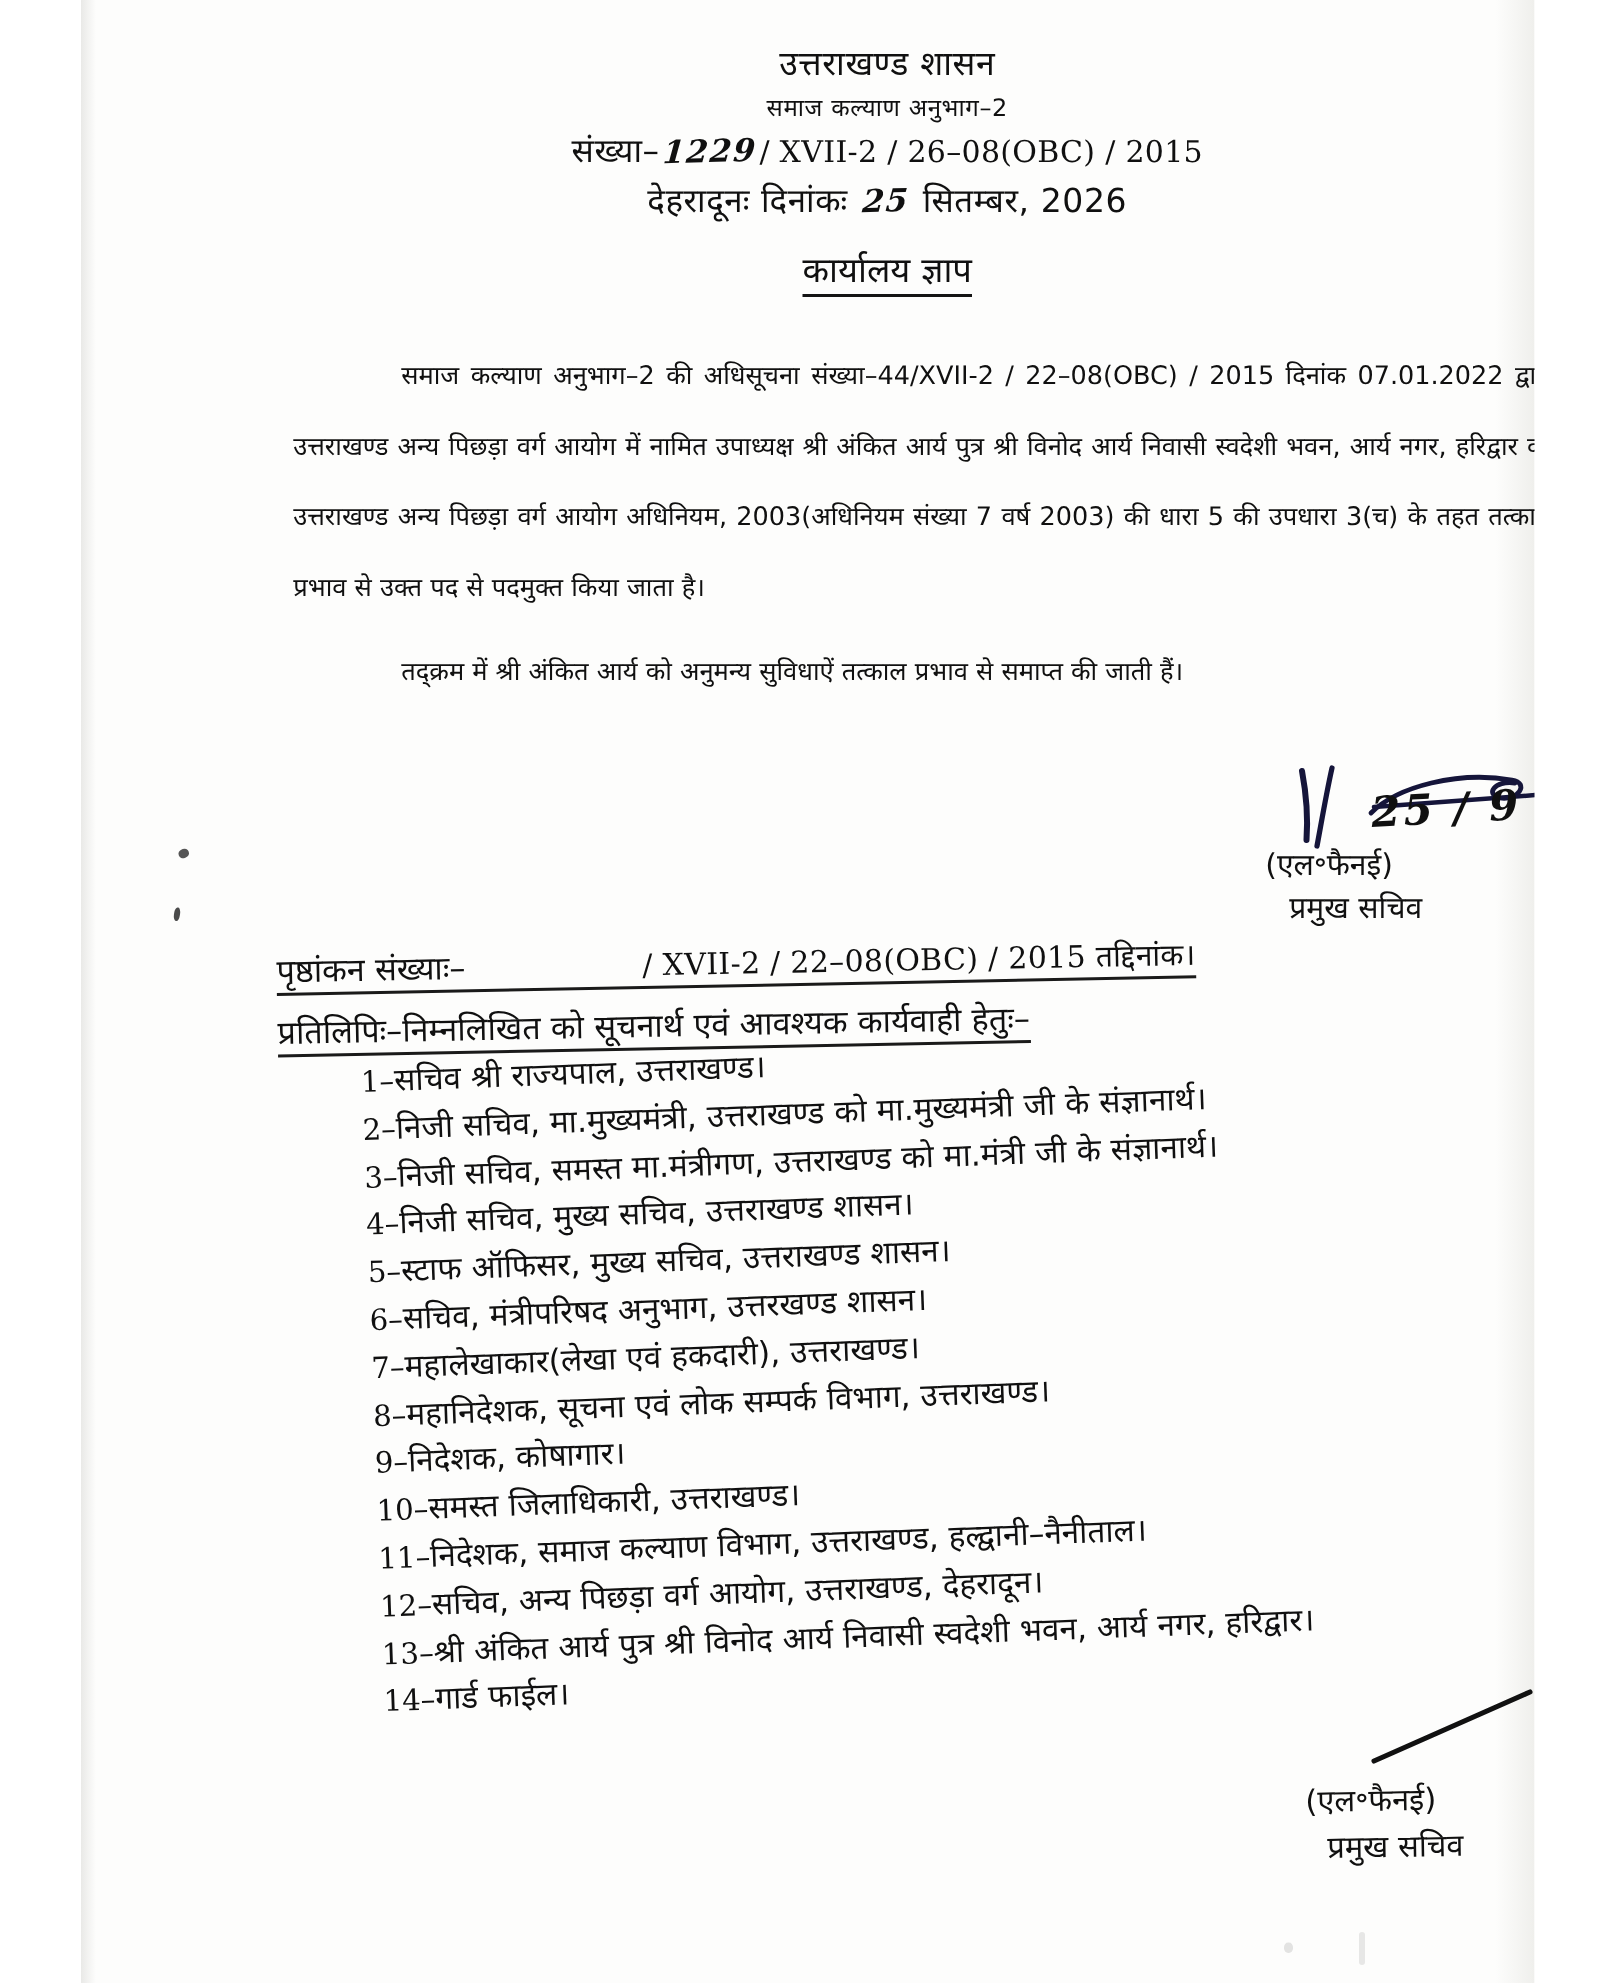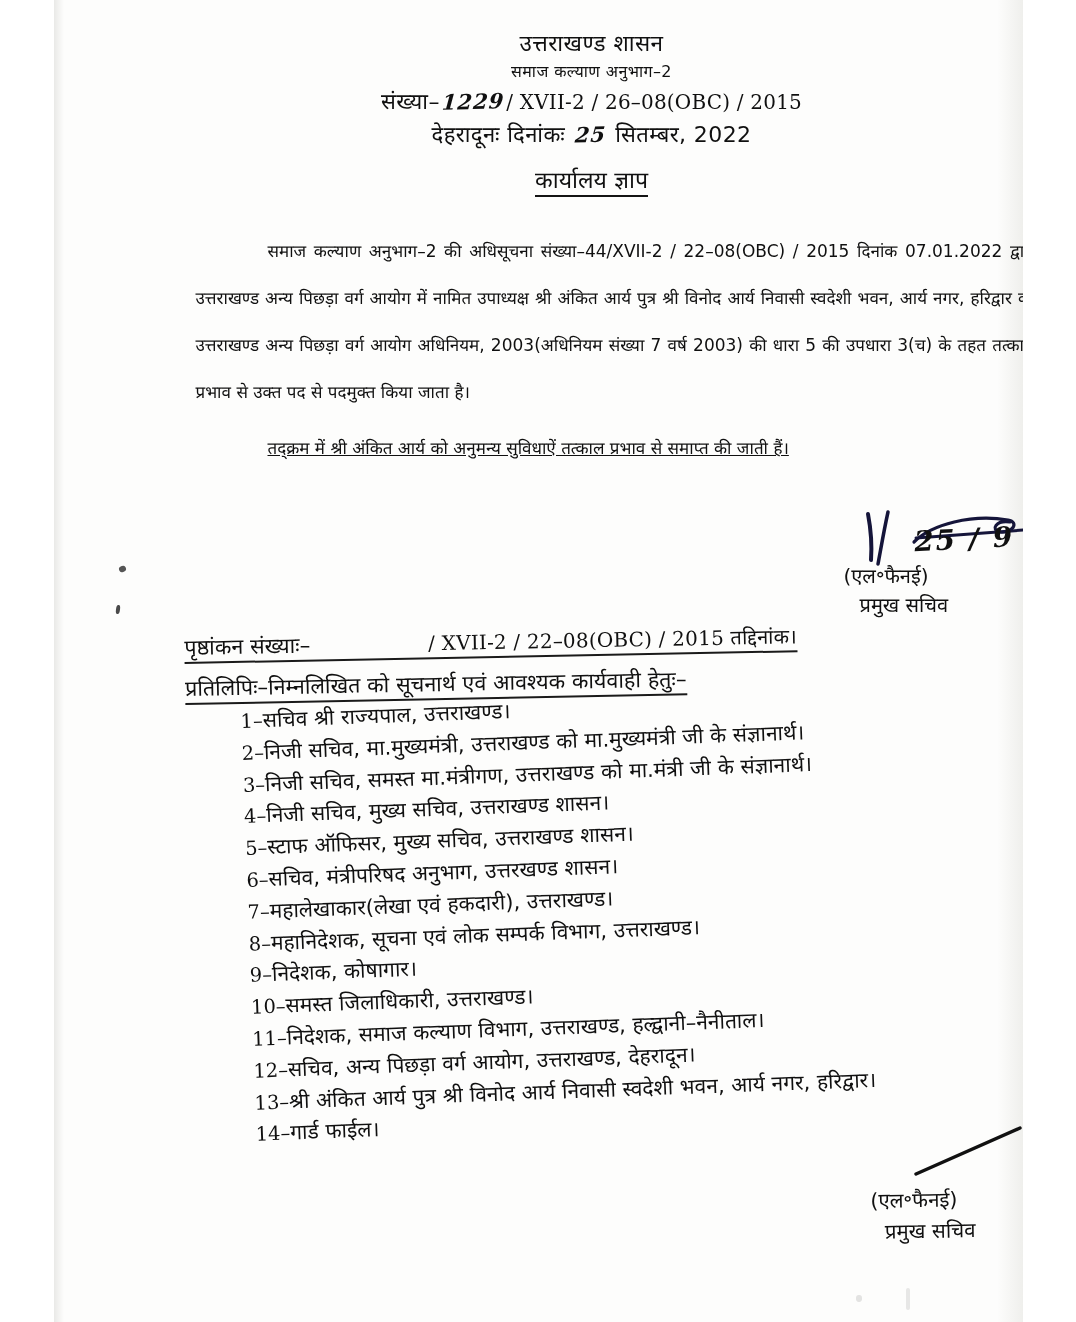--- a/index.html
+++ b/index.html
@@ -100,21 +100,21 @@
   .body-block {
     position: absolute;
     left: 142px; top: 228px;
     width: 840px;
     font-size: 17px;
     line-height: 47px;
     text-align: justify;
   }
   .body-block p { margin: 0; }
   .body-block .para-1 { text-indent: 72px; }
-  .body-block .para-2 { text-indent: 72px; margin-top: 9px; text-align: left; text-decoration: underline; }
+  .body-block .para-2 { text-indent: 72px; margin-top: 9px; text-align: left; }
 
   
   .sig-block-1 {
     position: absolute;
     left: 790px; top: 562px;
     text-align: left;
     font-size: 20px;
     line-height: 1.45;
   }
   .sig-scrawl {
@@ -199,21 +199,21 @@
   <div class="scan-fold"></div>
   <div class="speck s1"></div>
   <div class="speck s2"></div>
   <div class="speck s3"></div>
   <div class="speck s4"></div>
 
   <div class="doc-header">
     <div class="hline hline-1">उत्तराखण्ड शासन</div>
     <div class="hline hline-2">समाज कल्याण अनुभाग–2</div>
     <div class="hline"><span>संख्या–</span><span class="hw">1229</span><span class="roman">/ XVII-2 / 26–08(OBC) / 2015</span></div>
-    <div class="hline"><span>देहरादूनः दिनांकः</span> <span class="hw">25</span> <span>सितम्बर, 2022</span></div>
+    <div class="hline"><span>देहरादूनः दिनांकः</span> <span class="hw">25</span> <span>सितम्बर, 2026</span></div>
   </div>
 
   <div class="doc-title">
     <span>कार्यालय ज्ञाप</span>
   </div>
 
   <div class="body-block">
     <p class="para-1">समाज कल्याण अनुभाग–2 की अधिसूचना संख्या–44/XVII-2 / 22–08(OBC) / 2015 दिनांक 07.01.2022 द्वारा उत्तराखण्ड अन्य पिछड़ा वर्ग आयोग में नामित उपाध्यक्ष श्री अंकित आर्य पुत्र श्री विनोद आर्य निवासी स्वदेशी भवन, आर्य नगर, हरिद्वार को उत्तराखण्ड अन्य पिछड़ा वर्ग आयोग अधिनियम, 2003(अधिनियम संख्या 7 वर्ष 2003) की धारा 5 की उपधारा 3(च) के तहत तत्काल प्रभाव से उक्त पद से पदमुक्त किया जाता है।</p>
     <p class="para-2">तद्क्रम में श्री अंकित आर्य को अनुमन्य सुविधाऐं तत्काल प्रभाव से समाप्त की जाती हैं।</p>
   </div>

